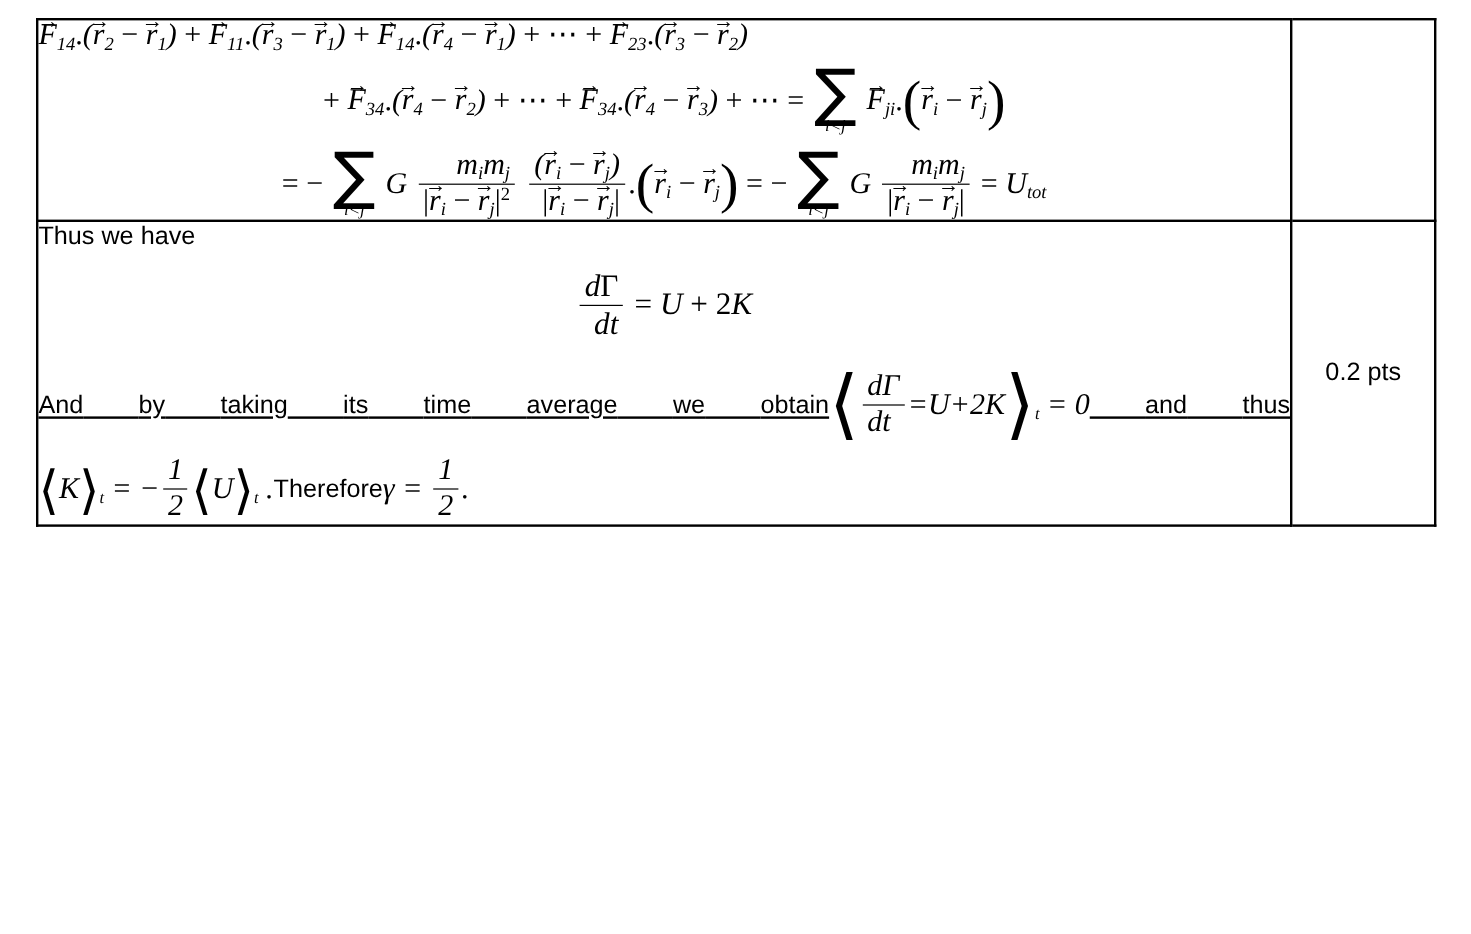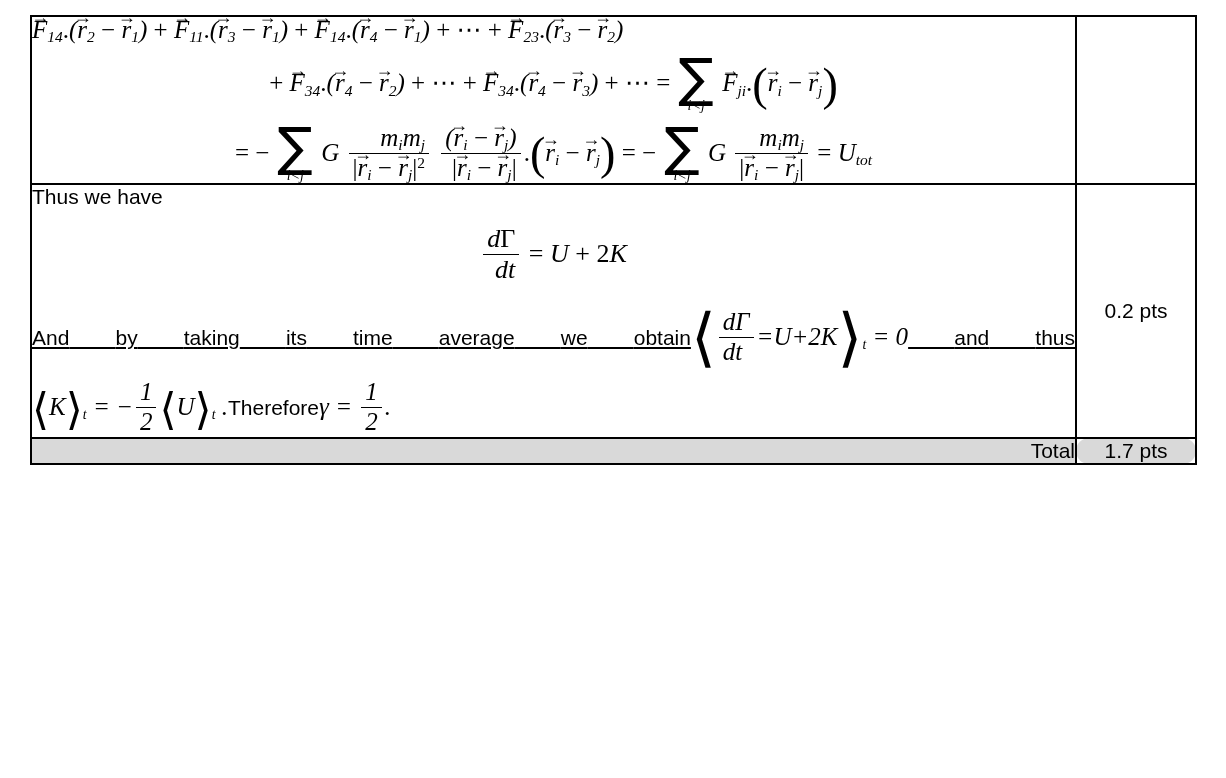--- a/index.html
+++ b/index.html
@@ -31,21 +31,20 @@
   }
   .col-body  { width: 1045px; }
   .col-pts   { width: 120px; }
 
   
   .pts-cell {
     text-align: center;
     font-size: 21px;
     font-family: "Liberation Sans", sans-serif;
     color: #000000;
-    border-radius: 30px;
   }
 
   
   .total-row td {
     background: #d9d9d9;
   }
   .total-label {
     text-align: right;
     font-size: 21px;
     padding: 14px 14px 14px 0;
@@ -327,19 +326,15 @@
         <div class="last-line">
           <span class="inline-math"><span class="angle-sm">⟨</span><span>K</span><span class="angle-sm">⟩</span><span class="sub-t">t</span> <span class="up">=</span> <span class="up">−</span><span class="frac"><span class="num up">1</span><span class="den up">2</span></span><span class="angle-sm">⟨</span><span>U</span><span class="angle-sm">⟩</span><span class="sub-t">t</span> <span class="up">.</span></span><span>Therefore</span><span class="inline-math"> <span>γ</span> <span class="up">=</span> <span class="frac"><span class="num up">1</span><span class="den up">2</span></span><span class="up">.</span></span>
         </div>
 
       </td>
       <td class="pts-cell">
         <span>0.2 pts</span>
       </td>
     </tr>
 
-    <tr class="total-row">
-      <td class="total-label">Total</td>
-      <td class="pts-cell">1.7 pts</td>
-    </tr>
 
   </tbody>
 </table>
 
 </body></html>

